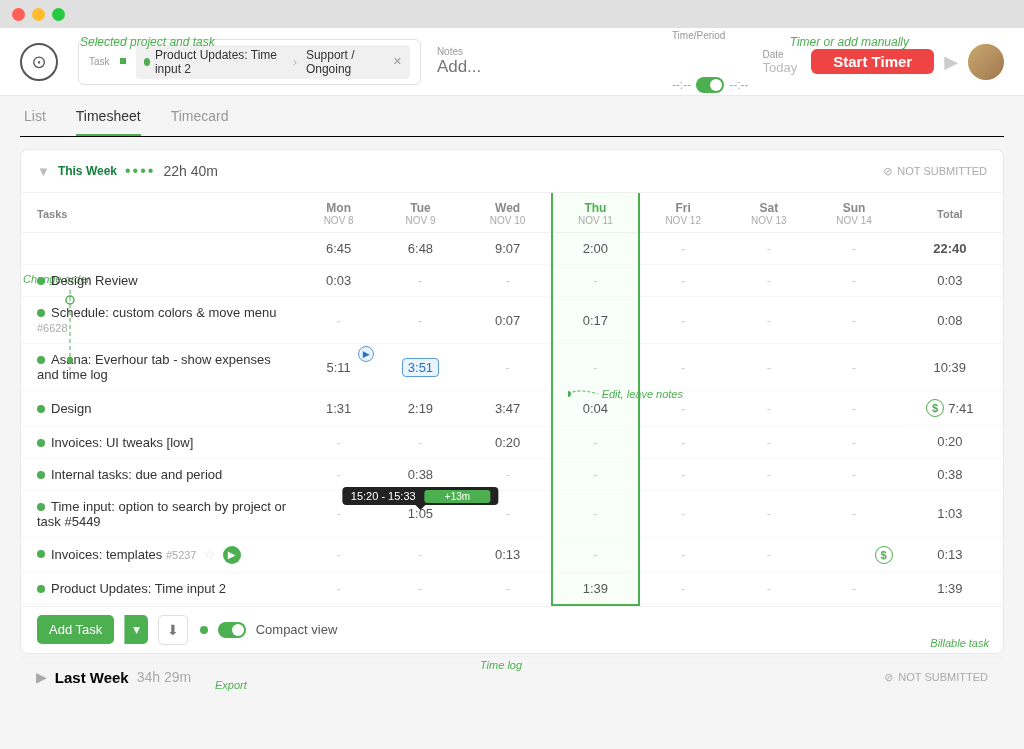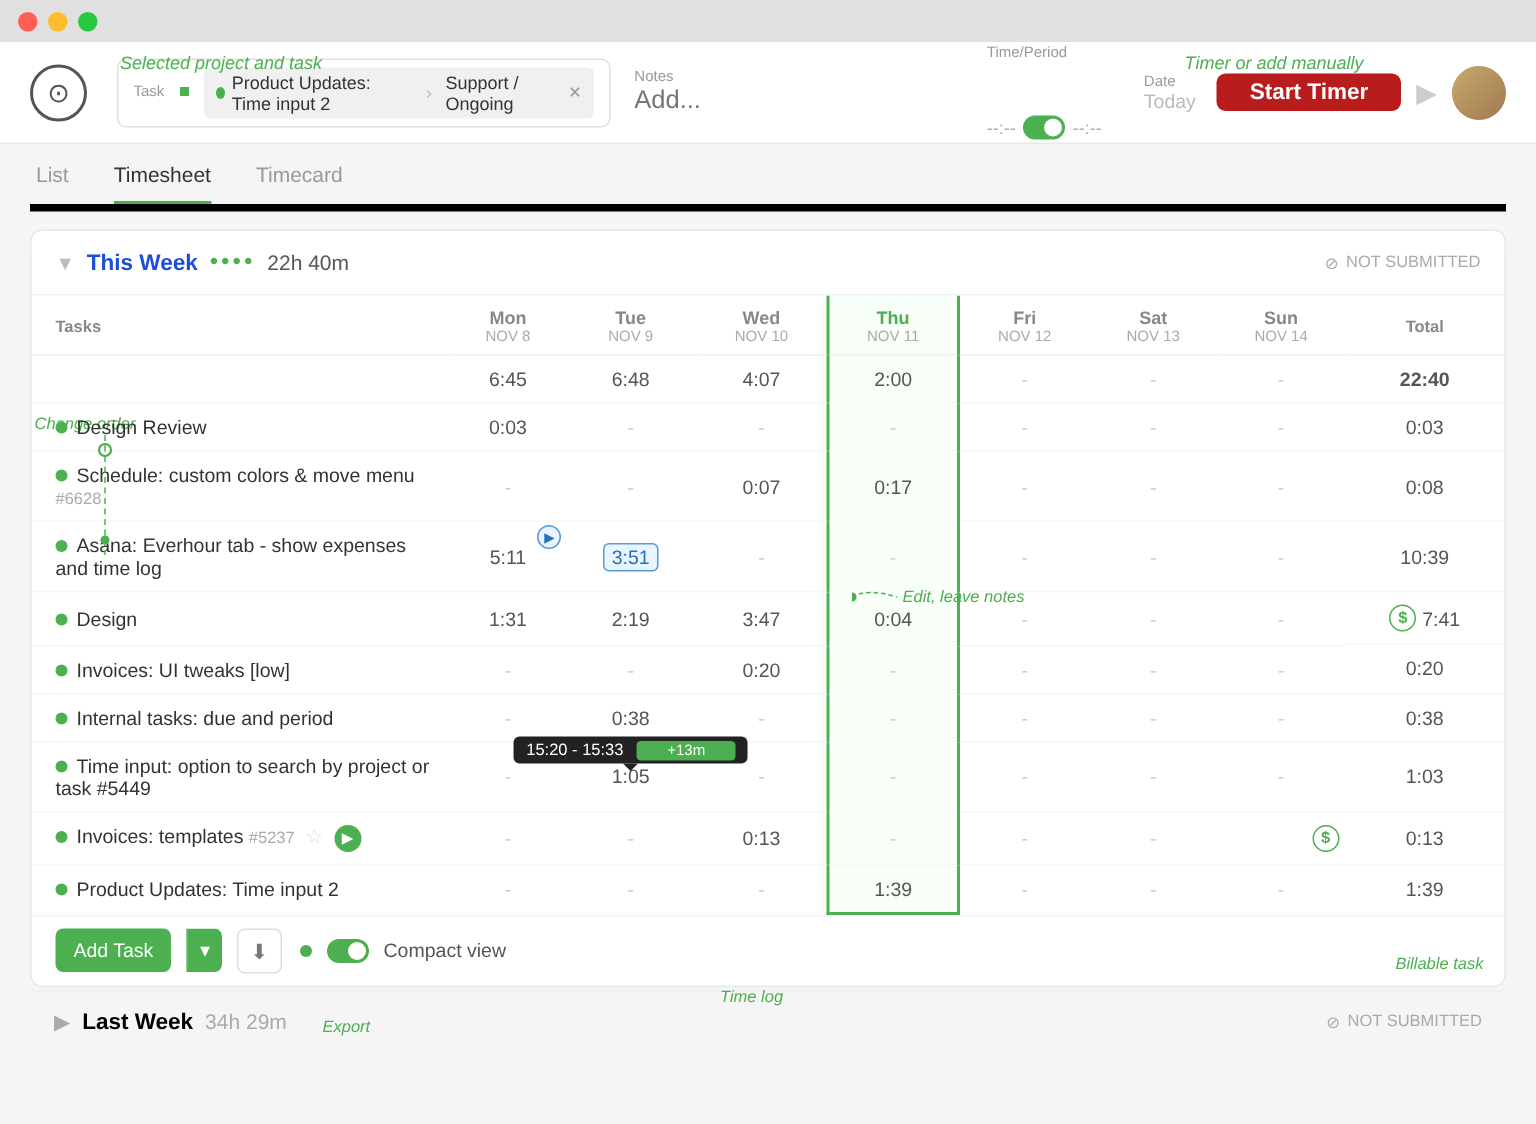--- a/index.html
+++ b/index.html
@@ -98,21 +98,21 @@
       display: flex;
       flex-direction: column;
       margin-right: 14px;
     }
     .notes-label { font-size: 10px; color: #999; }
     .notes-input { font-size: 17px; color: #a21caf; border: none; outline: none; background: transparent; }
 
     .time-period-area {
       display: flex;
       flex-direction: column;
-      margin-right: 28px;
+      margin-right: 14px;
       align-items: flex-start;
       gap: 36px;
     }
     .time-period-row {
       display: flex;
       align-items: center;
       gap: 5px;
     }
     .time-field { font-size: 12px; color: #aaa; }
     .toggle {
@@ -131,21 +131,21 @@
     }
 
     .date-area {
       display: flex;
       flex-direction: column;
       margin-right: 14px;
     }
     .date-value { font-size: 13px; color: #bbb; }
 
     .start-timer-btn {
-      background: #b91c1c;
+      background: #ef4444;
       color: #fff;
       border: none;
       border-radius: 6px;
       padding: 4px 22px;
       font-size: 15px;
       font-weight: 600;
       cursor: pointer;
       white-space: nowrap;
     }
 
@@ -153,21 +153,21 @@
     .content {
       flex: 1;
       padding: 12px 20px;
       overflow: hidden;
     }
 
     
     .tabs {
       display: flex;
       gap: 30px;
-      border-bottom: 5px solid #000000;
+      border-bottom: 1px solid #000000;
       margin-bottom: 0;
       padding: 0 4px;
     }
     .tab {
       font-size: 14px;
       color: #999;
       padding-bottom: 10px;
       cursor: pointer;
       border-bottom: 2px solid transparent;
     }
@@ -192,23 +192,23 @@
       padding: 12px 16px;
       border-bottom: 1px solid #f0f0f0;
     }
     .week-chevron {
       color: #bbb;
       margin-right: 8px;
       font-size: 13px;
       cursor: pointer;
     }
     .week-title {
-      font-size: 15px;
+      font-size: 12px;
       font-weight: 600;
-      color: #1d4ed8;
+      color: #15803d;
       margin-right: 8px;
     }
     .week-dots {
       color: #4caf50;
       margin-right: 8px;
       letter-spacing: 2px;
     }
     .week-hours {
       font-size: 14px;
       color: #555;
@@ -553,21 +553,21 @@
                 </th>
               <th>Total</th>
             </tr>
           </thead>
           <tbody>
 
             <tr>
               <td class="tasks-cell"></td>
               <td><span class="time-val">6:45</span></td>
               <td><span class="time-val">6:48</span></td>
-              <td><span class="time-val">4:07</span></td>
+              <td><span class="time-val">9:07</span></td>
               <td class="today-cell"><span class="time-val">2:00</span></td>
               <td><span class="dash">-</span></td>
               <td><span class="dash">-</span></td>
               <td><span class="dash">-</span></td>
               <td><span class="time-val" style="font-weight:600;">22:40</span></td>
             </tr>
 
             <tr>
               <td class="tasks-cell">
                 <span class="task-dot"></span>Design Review

